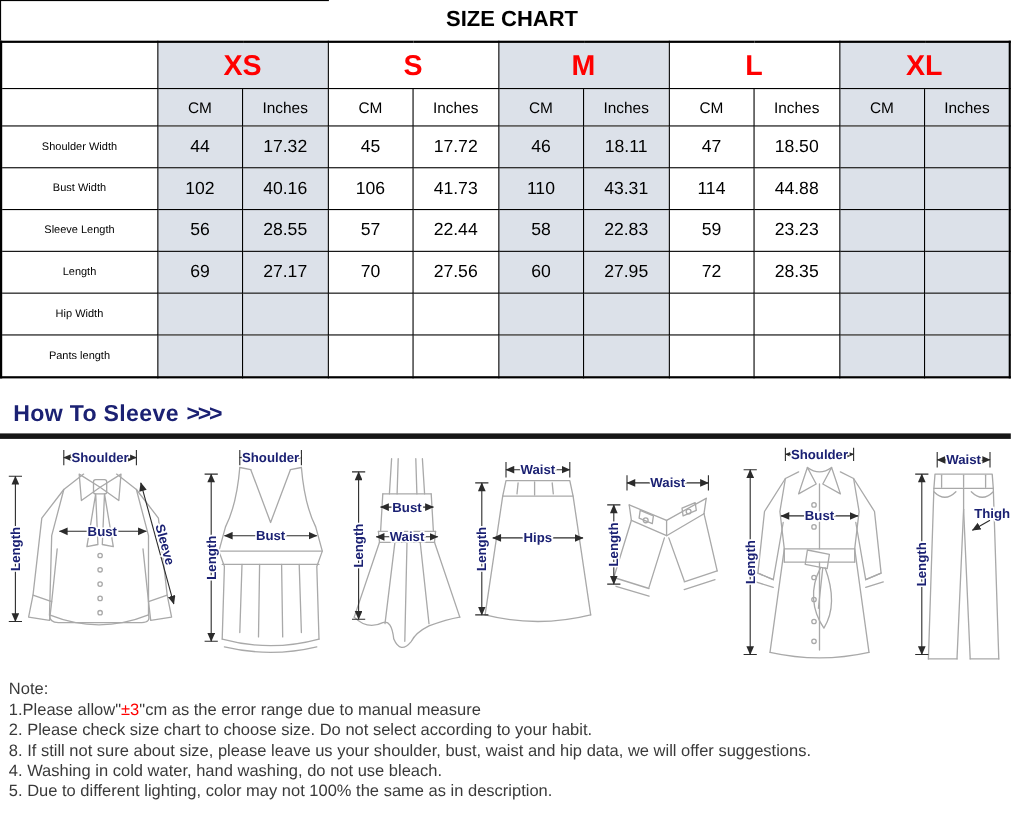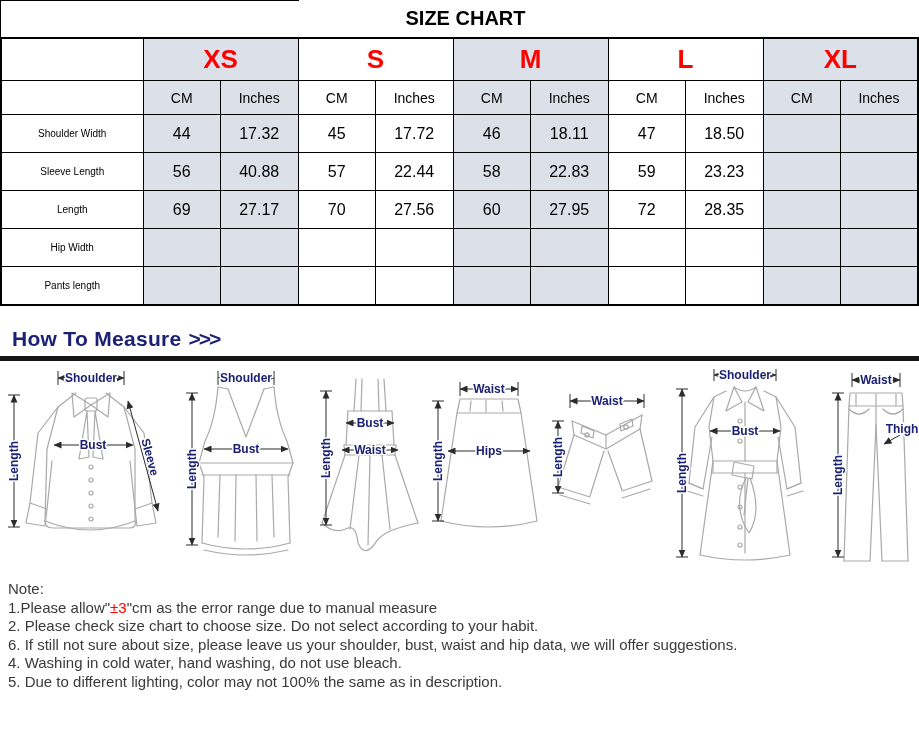--- a/index.html
+++ b/index.html
@@ -103,23 +103,36 @@
     <td class="val">45</td>
     <td class="val">17.72</td>
     <td class="val shade">46</td>
     <td class="val shade">18.11</td>
     <td class="val">47</td>
     <td class="val">18.50</td>
     <td class="val shade"></td>
     <td class="val shade"></td>
   </tr>
   <tr class="r-data">
+    <td class="lbl">Bust Width</td>
+    <td class="val shade">102</td>
+    <td class="val shade">40.16</td>
+    <td class="val">106</td>
+    <td class="val">41.73</td>
+    <td class="val shade">110</td>
+    <td class="val shade">43.31</td>
+    <td class="val">114</td>
+    <td class="val">44.88</td>
+    <td class="val shade"></td>
+    <td class="val shade"></td>
+  </tr>
+  <tr class="r-data">
     <td class="lbl">Sleeve Length</td>
     <td class="val shade">56</td>
-    <td class="val shade">40.88</td>
+    <td class="val shade">28.55</td>
     <td class="val">57</td>
     <td class="val">22.44</td>
     <td class="val shade">58</td>
     <td class="val shade">22.83</td>
     <td class="val">59</td>
     <td class="val">23.23</td>
     <td class="val shade"></td>
     <td class="val shade"></td>
   </tr>
   <tr class="r-data">
@@ -158,21 +171,21 @@
     <td class="val shade"></td>
     <td class="val"></td>
     <td class="val"></td>
     <td class="val shade"></td>
     <td class="val shade"></td>
   </tr>
 </tbody>
   </table>
 
 <div class="measure-head">
-  <span>How To Measure</span><span class="arrows">&gt;&gt;&gt;</span>
+  <span>How To Sleeve</span><span class="arrows">&gt;&gt;&gt;</span>
 </div>
 <div class="rule"></div>
 
 <div class="diagrams">
 
   <svg class="dg" width="180" height="205" viewBox="0 0 180 205">
     <g class="g">
       <path d="M76,28 L58,42 L47,84 L45,156 Q45,163 53,163 L129,163 Q137,163 135,156 L135,84 L124,42 L106,28"></path>
       <path d="M45,156 Q90,174 135,156"></path>
       <path d="M58,42 L38,68 L30,138 L47,144 L52,96"></path>
@@ -397,16 +410,16 @@
     <text x="0" y="4" transform="translate(12 110) rotate(-90)">Length</text>
     <text x="76" y="68">Thigh</text>
   </svg>
 
 </div>
 
 <div class="notes">
   <div>Note:</div>
   <div><span>1.Please allow"</span><span class="red">±3</span><span>"cm as the error range due to manual measure</span></div>
   <div>2. Please check size chart to choose size. Do not select according to your habit.</div>
-  <div>6. If still not sure about size, please leave us your shoulder, bust, waist and hip data, we will offer suggestions.</div>
+  <div>8. If still not sure about size, please leave us your shoulder, bust, waist and hip data, we will offer suggestions.</div>
   <div>4. Washing in cold water, hand washing, do not use bleach.</div>
   <div>5. Due to different lighting, color may not 100% the same as in description.</div>
 </div>
 
 </body></html>

